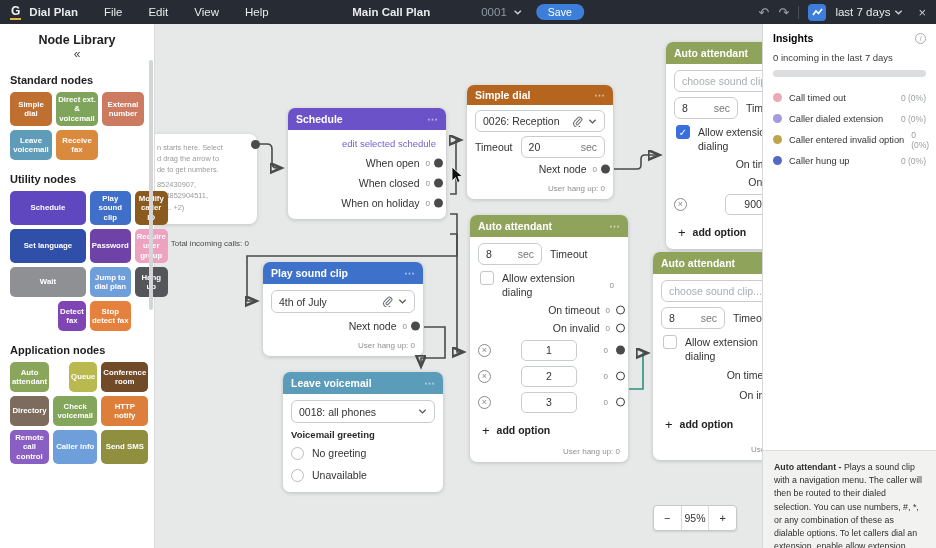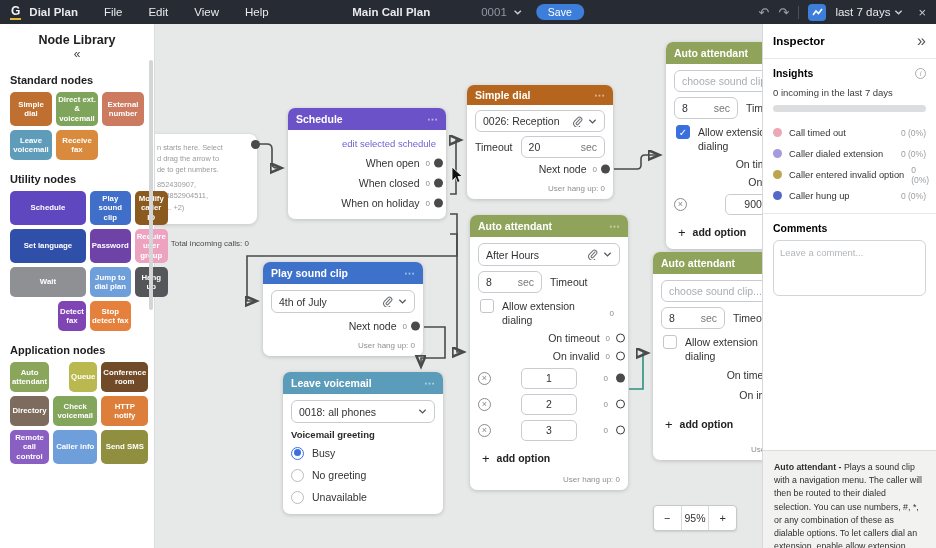--- a/index.html
+++ b/index.html
@@ -304,49 +304,36 @@
     </div>
     <div class="node-body">
       <div class="selectbox" style="margin-bottom:2px;">
         <span class="val">0018: all phones</span>
         <svg width="9" height="7" viewBox="0 0 10 7">
             <polyline points="1.5,1.5 5,5 8.5,1.5" fill="none" stroke="#555" stroke-width="1.4"></polyline>
           </svg>
       </div>
       <div class="vm-label">Voicemail greeting</div>
       <div class="radio-row">
-        <span class="radio on"></span>
-        <span>Busy</span>
-      </div>
-      <div class="radio-row">
         <span class="radio"></span>
         <span>No greeting</span>
       </div>
       <div class="radio-row">
         <span class="radio"></span>
         <span>Unavailable</span>
       </div>
     </div>
   </div>
 
   <div class="node" style="left:315px; top:191px; width:158px;">
     <div class="node-head" style="background: rgb(143, 163, 90);">
       <span>Auto attendant</span>
       <span class="head-dots">⋯</span>
     </div>
     <div class="node-body">
-      <div class="selectbox">
-        <span class="val">After Hours</span>
-        <svg width="11" height="11" viewBox="0 0 12 12">
-            <path d="M8.8 3.2 L4.8 7.4 a1.3 1.3 0 0 0 1.9 1.8 L10 5.7 a2.6 2.6 0 0 0-3.7-3.7 L2.8 5.6 a4 4 0 0 0 5.7 5.6" fill="none" stroke="#6a6e73" stroke-width="1.1" stroke-linecap="round"></path>
-          </svg>
-        <svg width="9" height="7" viewBox="0 0 10 7">
-            <polyline points="1.5,1.5 5,5 8.5,1.5" fill="none" stroke="#555" stroke-width="1.4"></polyline>
-          </svg>
-      </div>
       <div class="tm-row">
         <div class="inputbox" style="width:64px;">
           <span>8</span>
           <span class="unit">sec</span>
         </div>
         <span>Timeout</span>
       </div>
       <div class="allow-row">
         <span class="check"></span>
         <span class="allow-lbl">Allow extension dialing</span>
@@ -454,24 +441,20 @@
   </div>
 
   <div class="zoomctl">
     <div>−</div>
     <div class="zv">95%</div>
     <div>+</div>
   </div>
 </div>
 
 <div class="inspector">
-  <div class="insp-head">
-    <span class="insp-title">Inspector</span>
-    <span class="insp-collapse">»</span>
-  </div>
   <div class="insights">
     <div class="ins-row">
       <span class="ins-title">Insights</span>
       <span class="info-i">i</span>
     </div>
     <div class="ins-summary">0 incoming in the last 7 days</div>
     <div class="bar"></div>
     <div class="leg-row">
       <span class="leg-dot" style="background: rgb(235, 168, 181);"></span>
       <span class="leg-lbl">Call timed out</span>
@@ -486,20 +469,16 @@
       <span class="leg-dot" style="background: rgb(189, 164, 78);"></span>
       <span class="leg-lbl">Caller entered invalid option</span>
       <span class="leg-val">0 (0%)</span>
     </div>
     <div class="leg-row">
       <span class="leg-dot" style="background: rgb(84, 104, 200);"></span>
       <span class="leg-lbl">Caller hung up</span>
       <span class="leg-val">0 (0%)</span>
     </div>
   </div>
-  <div class="comments">
-    <div class="cm-title">Comments</div>
-    <textarea class="cm-box" placeholder="Leave a comment..." style=""></textarea>
-  </div>
   <div class="insp-desc">
     <b>Auto attendant - </b><span>Plays a sound clip with a navigation menu. The caller will then be routed to their dialed selection. You can use numbers, #, *, or any combination of these as dialable options. To let callers dial an extension, enable allow extension dialing.</span>
   </div>
 </div>
 
 </body></html>

